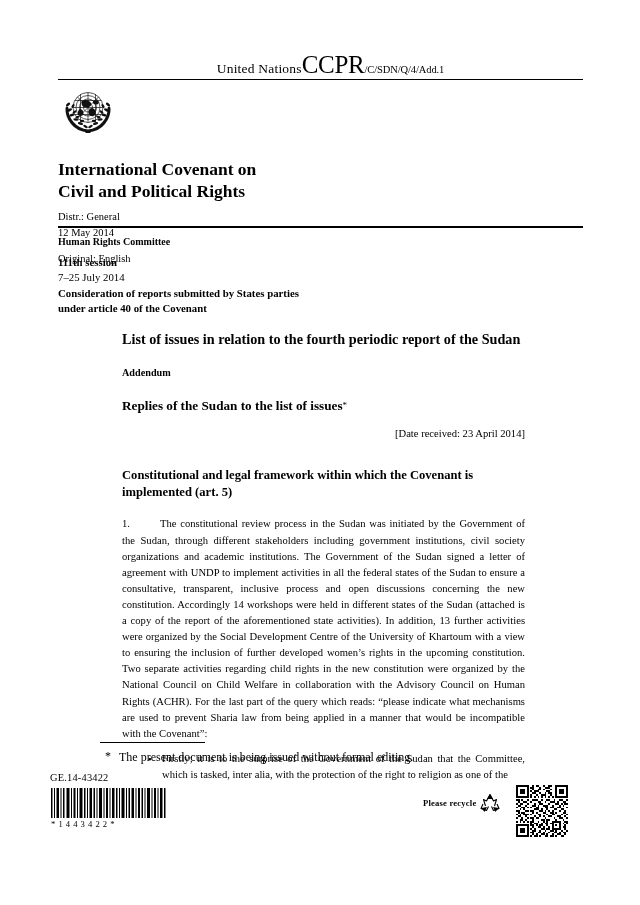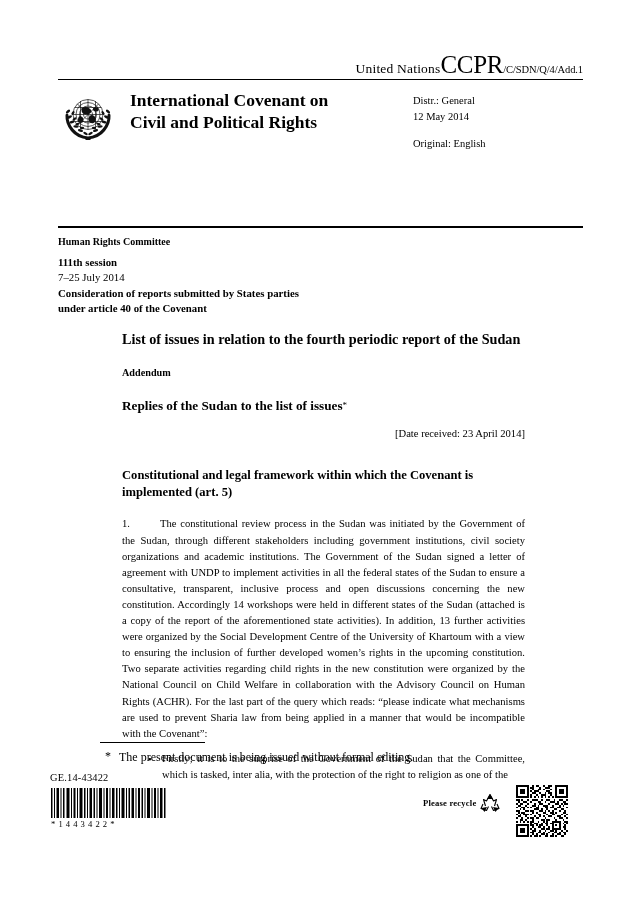--- a/index.html
+++ b/index.html
@@ -27,21 +27,21 @@
 
   
   .masthead {
     position: absolute;
     left: 58px;
     top: 52px;
     width: 525px;
   }
   .masthead-top {
     display: flex;
-    justify-content: flex-end;
+    justify-content: center;
     align-items: flex-end;
     padding-bottom: 2px;
   }
   .org-name {
     font-size: 13.5px;
     letter-spacing: 0.2px;
     padding-left: 20px;
   }
   .doc-symbol {
     text-align: right;
@@ -56,21 +56,22 @@
     font-size: 10.5px;
     letter-spacing: -0.1px;
   }
   .rule-thin {
     border-top: 1.6px solid #000;
     width: 525px;
   }
 
   .masthead-body {
     display: flex;
-    margin-top: 7px;
+    margin-top: 0;
+    flex-direction: column;
   }
   .emblem-cell {
     width: 72px;
     flex: 0 0 72px;
     padding-top: 4px;
   }
   .emblem {
     width: 60px;
     height: 52px;
     display: block;

